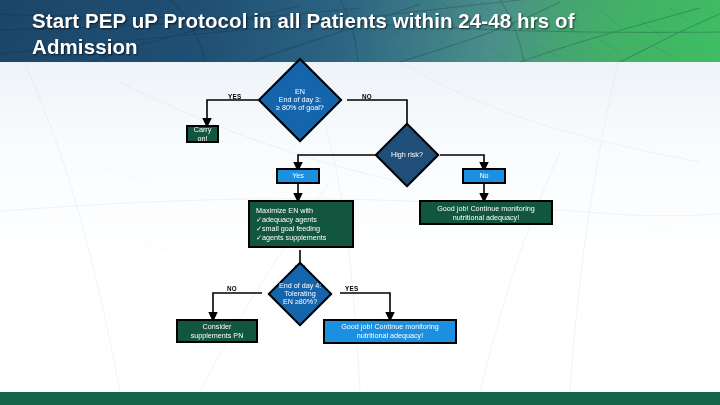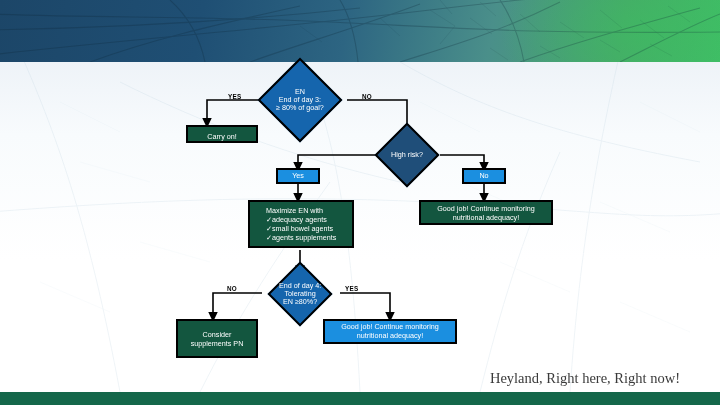--- a/index.html
+++ b/index.html
@@ -59,21 +59,21 @@
   .diamond.navy{background:#1f4e79;}
 
   .boxblue{
     background:#1b8fe0;border:2px solid #000;color:#ffffff;
     font-size:7.2px;line-height:1.2;
   }
   .boxgreen{
     background:#13563f;border:2px solid #000;color:#ffffff;
     font-size:7.2px;line-height:1.25;
   }
-  .boxgreen.left{text-align:left;justify-content:flex-start;padding-left:16px;}
+  .boxgreen.left{text-align:left;justify-content:flex-start;padding-left:6px;}
 
   .edgelbl{
     position:absolute;color:#000;font-size:6.3px;font-weight:bold;letter-spacing:.3px;
     background:transparent;
   }
 
   svg.lines{position:absolute;left:0;top:0;width:720px;height:405px;pointer-events:none;}
 </style>
 </head>
 <body>
@@ -93,20 +93,21 @@
         <path d="M-10 14 C 100 18, 200 16, 330 22 S 520 34, 720 32"></path>
         <path d="M170 0 C 190 18, 200 38, 205 62"></path>
         <path d="M340 0 C 352 20, 356 42, 358 62"></path>
         <path d="M500 0 C 512 18, 520 40, 524 62"></path>
       </g>
       <g stroke="#0c2433" stroke-width="0.5" fill="none" opacity="0.4">
         <path d="M430 10 L 455 26 M455 26 L 440 44 M470 18 L 492 34 M520 14 L 540 32 M560 22 L 584 38 M600 10 L 622 28 M640 20 L 664 38 M668 6 L 690 22 M380 18 L 400 36 M300 26 L 322 42"></path>
         <path d="M440 0 L 452 14 M480 2 L 496 16 M600 40 L 620 52 M650 44 L 672 56 M540 46 L 560 58 M490 48 L 508 60"></path>
       </g>
     </svg>
+    <div id="title">Start PEP uP Protocol in all Patients within 24-48 hrs of Admission</div>
   </div>
 
   <div id="bodyarea">
     <svg class="veins" viewBox="0 0 720 330" preserveAspectRatio="none">
       <g stroke="#b9cfdd" stroke-width="1" fill="none" opacity="0.75">
         <path d="M20 -10 C 60 80, 90 170, 120 330"></path>
         <path d="M120 20 C 200 60, 290 95, 400 120"></path>
         <path d="M300 -10 C 330 60, 350 140, 360 330"></path>
         <path d="M400 0 C 470 40, 540 70, 700 100"></path>
         <path d="M620 -10 C 600 80, 580 180, 570 330"></path>
@@ -115,21 +116,20 @@
         <path d="M480 330 C 500 250, 520 180, 560 90"></path>
       </g>
       <g stroke="#cddfe9" stroke-width="0.7" fill="none" opacity="0.6">
         <path d="M60 40 L 120 70 M80 100 L 150 120 M140 180 L 210 200 M40 220 L 110 250"></path>
         <path d="M420 40 L 480 70 M460 120 L 530 150 M500 200 L 570 230 M380 250 L 450 280"></path>
         <path d="M640 40 L 700 70 M600 140 L 670 170 M620 240 L 690 270"></path>
       </g>
     </svg>
   </div>
 
-  <div id="footnote">Heyland, Right here, Right now!</div>
   <div id="bottombar"></div>
 
   <div id="chart">
 
     <svg class="lines">
       <defs>
         <marker id="arr" markerWidth="7" markerHeight="7" refX="3.2" refY="3" orient="auto">
           <path d="M0 0 L6.4 3 L0 6 z" fill="#000"></path>
         </marker>
       </defs>
@@ -158,21 +158,21 @@
     <div class="node diamond" style="left:270px;top:70px;width:60px;height:60px;">
       <div class="dtxt">
         <div>EN</div>
         <div>End of day 3:</div>
         <div>≥ 80% of goal?</div>
       </div>
     </div>
     <div class="edgelbl" style="left:228px;top:93px;">YES</div>
     <div class="edgelbl" style="left:362px;top:93px;">NO</div>
 
-    <div class="node boxgreen" style="left:186px;top:125px;width:72px;height:18px;align-items:flex-end;">
+    <div class="node boxgreen" style="left:186px;top:125px;width:33px;height:18px;">
       <span>Carry on!</span>
     </div>
 
     <div class="node diamond navy" style="left:384px;top:132px;width:46px;height:46px;">
       <div class="dtxt">
         <div>High risk?</div>
       </div>
     </div>
 
     <div class="node boxblue" style="left:276px;top:168px;width:44px;height:16px;">
@@ -180,21 +180,21 @@
     </div>
 
     <div class="node boxblue" style="left:462px;top:168px;width:44px;height:16px;">
       <span>No</span>
     </div>
 
     <div class="node boxgreen left" style="left:248px;top:200px;width:106px;height:48px;">
       <div>
         <div>Maximize EN with</div>
         <div>✓adequacy agents</div>
-        <div>✓small bowel agents</div>
+        <div>✓small goal feeding</div>
         <div>✓agents supplements</div>
       </div>
     </div>
 
     <div class="node boxgreen" style="left:419px;top:200px;width:134px;height:25px;">
       <div>
         <div>Good job! Continue monitoring</div>
         <div>nutritional adequacy!</div>
       </div>
     </div>
@@ -202,21 +202,21 @@
     <div class="node diamond" style="left:277px;top:271px;width:46px;height:46px;">
       <div class="dtxt">
         <div>End of day 4:</div>
         <div>Tolerating</div>
         <div>EN ≥80%?</div>
       </div>
     </div>
     <div class="edgelbl" style="left:227px;top:285px;">NO</div>
     <div class="edgelbl" style="left:345px;top:285px;">YES</div>
 
-    <div class="node boxgreen" style="left:176px;top:319px;width:82px;height:39px;">
+    <div class="node boxgreen" style="left:176px;top:319px;width:82px;height:24px;">
       <div>
         <div>Consider</div>
         <div>supplements PN</div>
       </div>
     </div>
 
     <div class="node boxblue" style="left:323px;top:319px;width:134px;height:25px;">
       <div>
         <div>Good job! Continue monitoring</div>
         <div>nutritional adequacy!</div>

